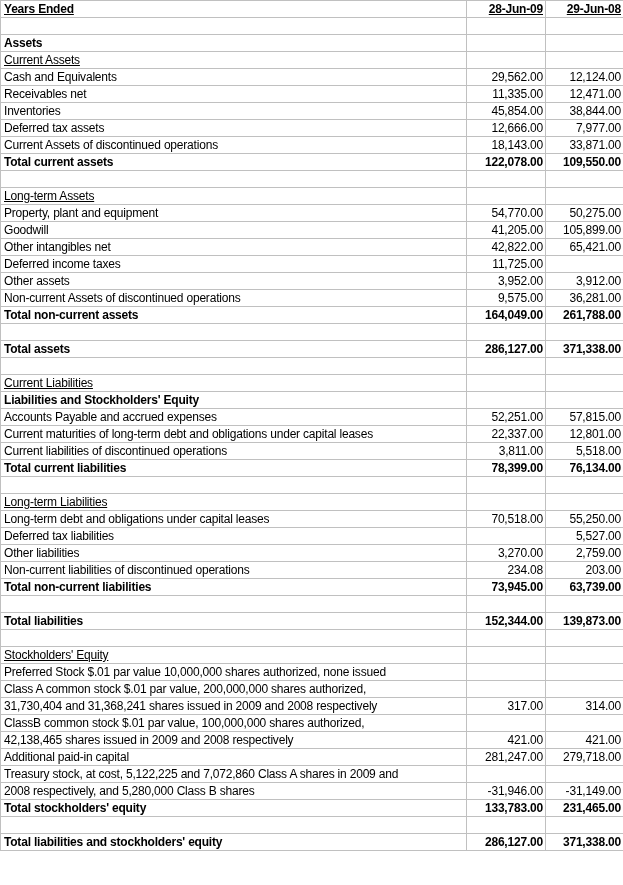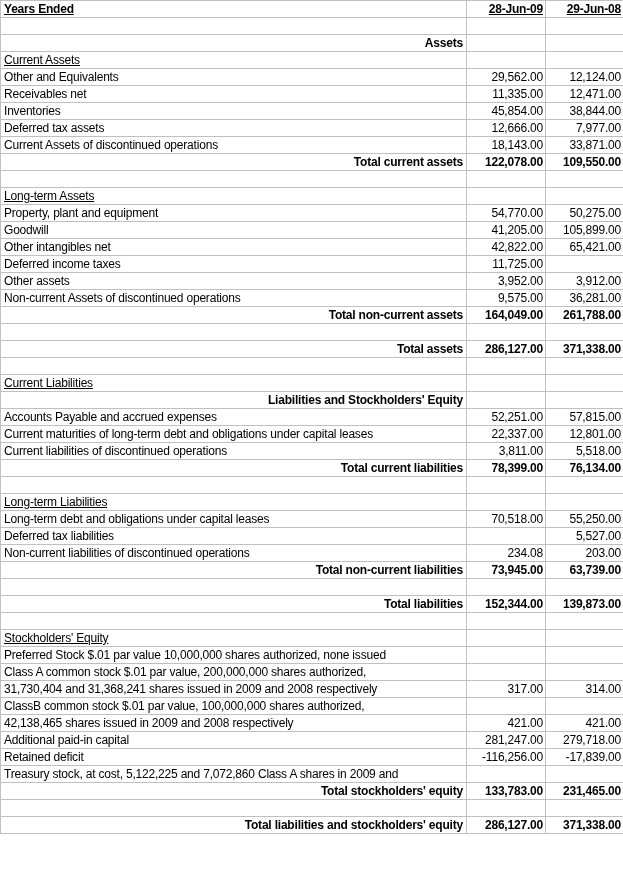--- a/index.html
+++ b/index.html
@@ -19,21 +19,21 @@
     height: 16px;
     line-height: 16px;
     padding: 0 3px;
     border: 1px solid #c0c0c0;
     white-space: nowrap;
     overflow: hidden;
     font-stretch: condensed;
     letter-spacing: -0.2px;
   }
   table.sheet td.num { text-align: right; padding-right: 2px; }
-  .bold { font-weight: bold; text-align: right; }
+  .bold { font-weight: bold; }
   .ul { text-decoration: underline; }
   tr.header td { font-weight: bold; text-decoration: underline; margin-left: 12px; }
 </style>
 </head>
 <body>
 
 <table class="sheet">
   <colgroup>
     <col class="c-label">
       <col class="c-v1">
@@ -56,21 +56,21 @@
         <td class="bold">Assets</td>
         <td class="num"></td>
         <td class="num"></td>
       </tr>
       <tr>
         <td class="ul">Current Assets</td>
         <td class="num"></td>
         <td class="num"></td>
       </tr>
       <tr>
-        <td>Other and Equivalents</td>
+        <td>Cash and Equivalents</td>
         <td class="num">29,562.00</td>
         <td class="num">12,124.00</td>
       </tr>
       <tr>
         <td>Receivables net</td>
         <td class="num">11,335.00</td>
         <td class="num">12,471.00</td>
       </tr>
       <tr>
         <td>Inventories</td>
@@ -196,20 +196,25 @@
         <td>Long-term debt and obligations under capital leases</td>
         <td class="num">70,518.00</td>
         <td class="num">55,250.00</td>
       </tr>
       <tr>
         <td>Deferred tax liabilities</td>
         <td class="num"></td>
         <td class="num">5,527.00</td>
       </tr>
       <tr>
+        <td>Other liabilities</td>
+        <td class="num">3,270.00</td>
+        <td class="num">2,759.00</td>
+      </tr>
+      <tr>
         <td>Non-current liabilities of discontinued operations</td>
         <td class="num">234.08</td>
         <td class="num">203.00</td>
       </tr>
       <tr>
         <td class="bold">Total non-current liabilities</td>
         <td class="num bold">73,945.00</td>
         <td class="num bold">63,739.00</td>
       </tr>
       <tr>
@@ -256,28 +261,28 @@
         <td>42,138,465 shares issued in 2009 and 2008 respectively</td>
         <td class="num">421.00</td>
         <td class="num">421.00</td>
       </tr>
       <tr>
         <td>Additional paid-in capital</td>
         <td class="num">281,247.00</td>
         <td class="num">279,718.00</td>
       </tr>
       <tr>
-        <td>Retained deficit</td>
-        <td class="num">-116,256.00</td>
-        <td class="num">-17,839.00</td>
-      </tr>
-      <tr>
         <td>Treasury stock, at cost, 5,122,225 and 7,072,860 Class A shares in 2009 and</td>
         <td class="num"></td>
         <td class="num"></td>
+      </tr>
+      <tr>
+        <td>2008 respectively, and 5,280,000 Class B shares</td>
+        <td class="num">-31,946.00</td>
+        <td class="num">-31,149.00</td>
       </tr>
       <tr>
         <td class="bold">Total stockholders' equity</td>
         <td class="num bold">133,783.00</td>
         <td class="num bold">231,465.00</td>
       </tr>
       <tr>
         <td></td>
         <td class="num"></td>
         <td class="num"></td>

